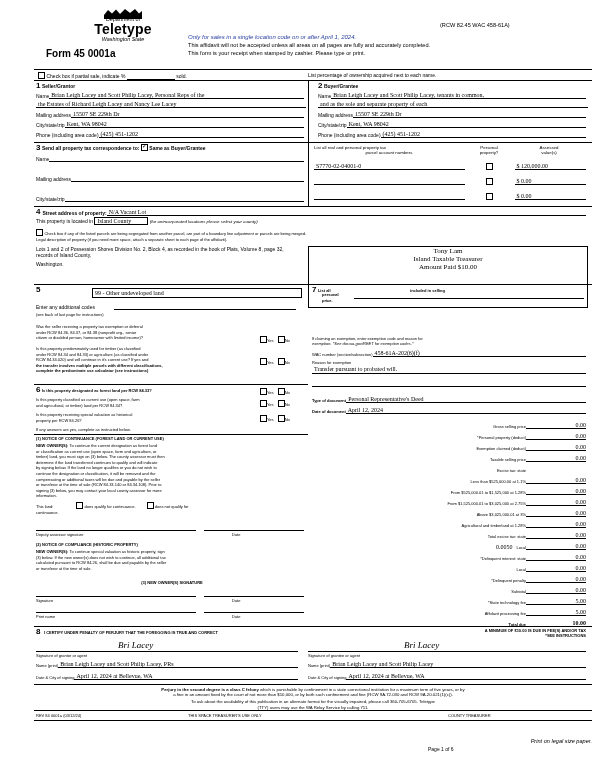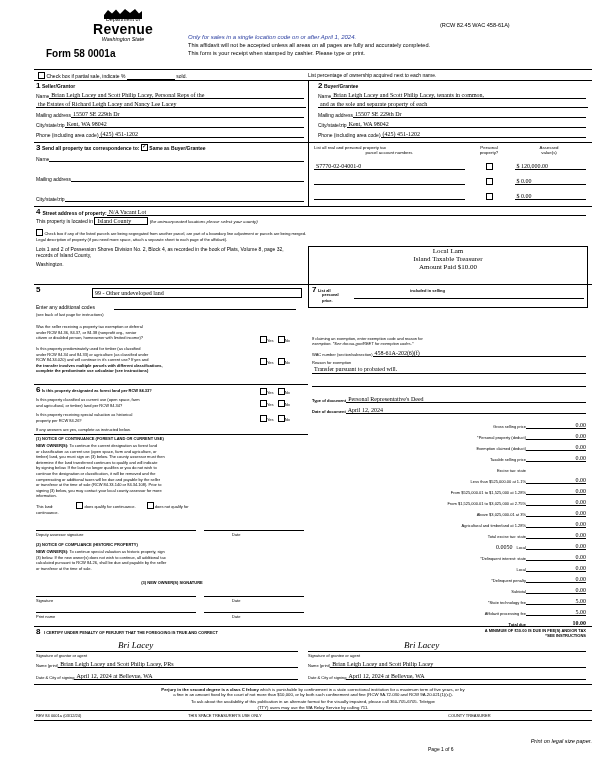--- a/index.html
+++ b/index.html
@@ -56,24 +56,24 @@
 
 <div id="page">
   <div class="sheet">
 
     <div class="hdr">
       <svg class="wa-logo" viewBox="0 0 80 26">
         <path d="M2 14 L10 4 L18 11 L26 3 L34 12 L44 2 L54 10 L64 2 L72 11 L78 6 L78 22 L2 22 Z" fill="#000"></path>
       </svg>
       <div class="dept">
         <div class="d1">Department of</div>
-        <div class="d2">Revenue</div>
+        <div class="d2">Teletype</div>
         <div class="d3">Washington State</div>
       </div>
-      <div class="formno">Form 58 0001a</div>
+      <div class="formno">Form 45 0001a</div>
       <div class="titleref">(RCW 82.45 WAC 458-61A)</div>
       <div class="subt">Only for sales in a single location code on or after April 1, 2024.</div>
       <div class="subt2">This affidavit will not be accepted unless all areas on all pages are fully and accurately completed.</div>
       <div class="subt3">This form is your receipt when stamped by cashier. Please type or print.</div>
     </div>
 
     <div class="line" style="left:26px;top:63px;width:558px;height:1px;"></div>
     <div class="cell" style="left:30px;top:66px;">
       <span class="box"></span>
       <span class="sm">Check box if partial sale, indicate %</span>
@@ -228,21 +228,21 @@
     </div>
     <div class="cell" style="left:28px;top:223px;">
       <span class="box"></span>
       <span class="xtiny">Check box if any of the listed parcels are being segregated from another parcel, are part of a boundary line adjustment or parcels are being merged.</span>
     </div>
     <div class="cell xtiny" style="left:28px;top:231px;">Legal description of property (if you need more space, attach a separate sheet to each page of the affidavit).</div>
     <div class="cell sm" style="left:28px;top:240px;width:260px;">Lots 1 and 2 of Possession Shores Division No. 2, Block 4, as recorded in the book of Plats, Volume 8, page 32, records of Island County,</div>
     <div class="cell sm" style="left:28px;top:255px;width:260px;">Washington.</div>
 
     <div class="stamp" style="left:300px;top:240px;width:278px;height:60px;">
-      <div class="exempt-s">Local Lam</div>
+      <div class="exempt-s">Tony Lam</div>
       <div class="exempt-s">Island Taxable Treasurer</div>
       <div class="exempt-s">Amount Paid $10.00</div>
     </div>
 
     <div class="line" style="left:26px;top:278px;width:274px;height:1px;"></div>
     <div class="cell" style="left:28px;top:280px;">
       <span class="secnum">5</span>
     </div>
     <div class="cell val" style="left:84px;top:282px;width:204px;border:1px solid #000;padding:1px 2px;">99 - Other undeveloped land</div>
     <div class="cell sm" style="left:28px;top:298px;">Enter any additional codes</div>

